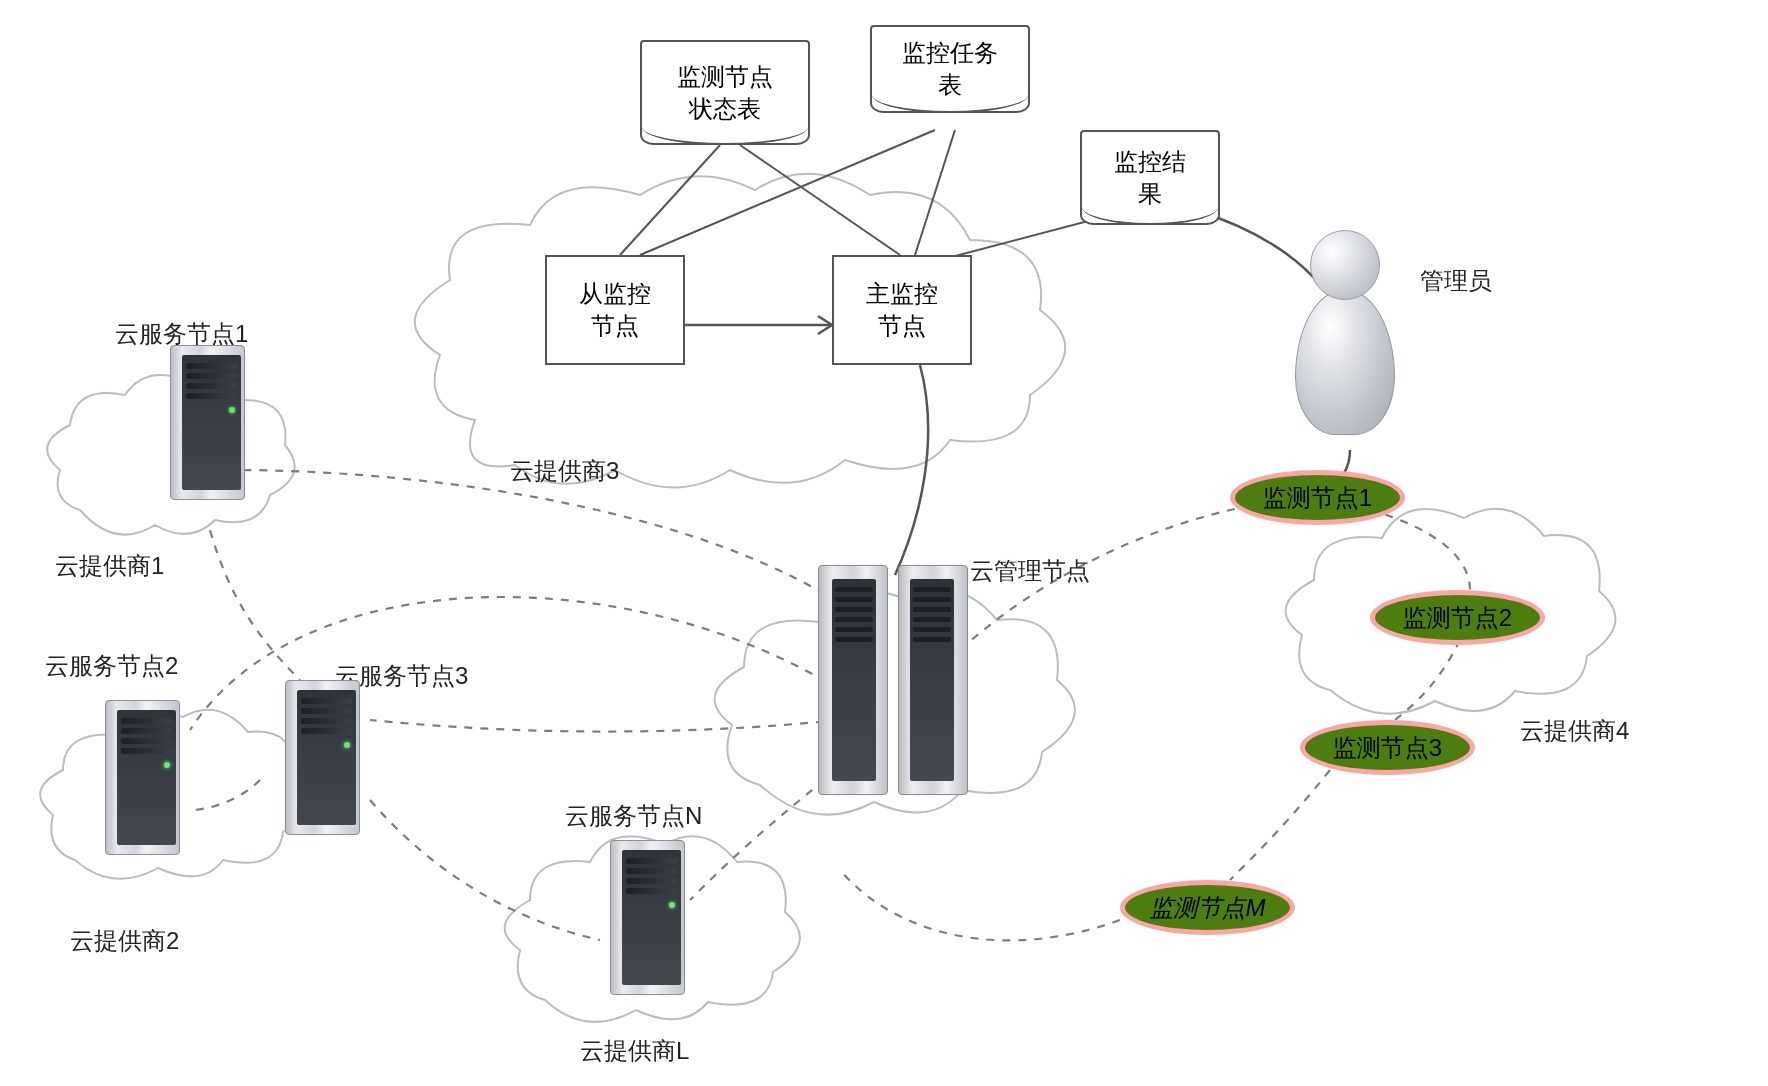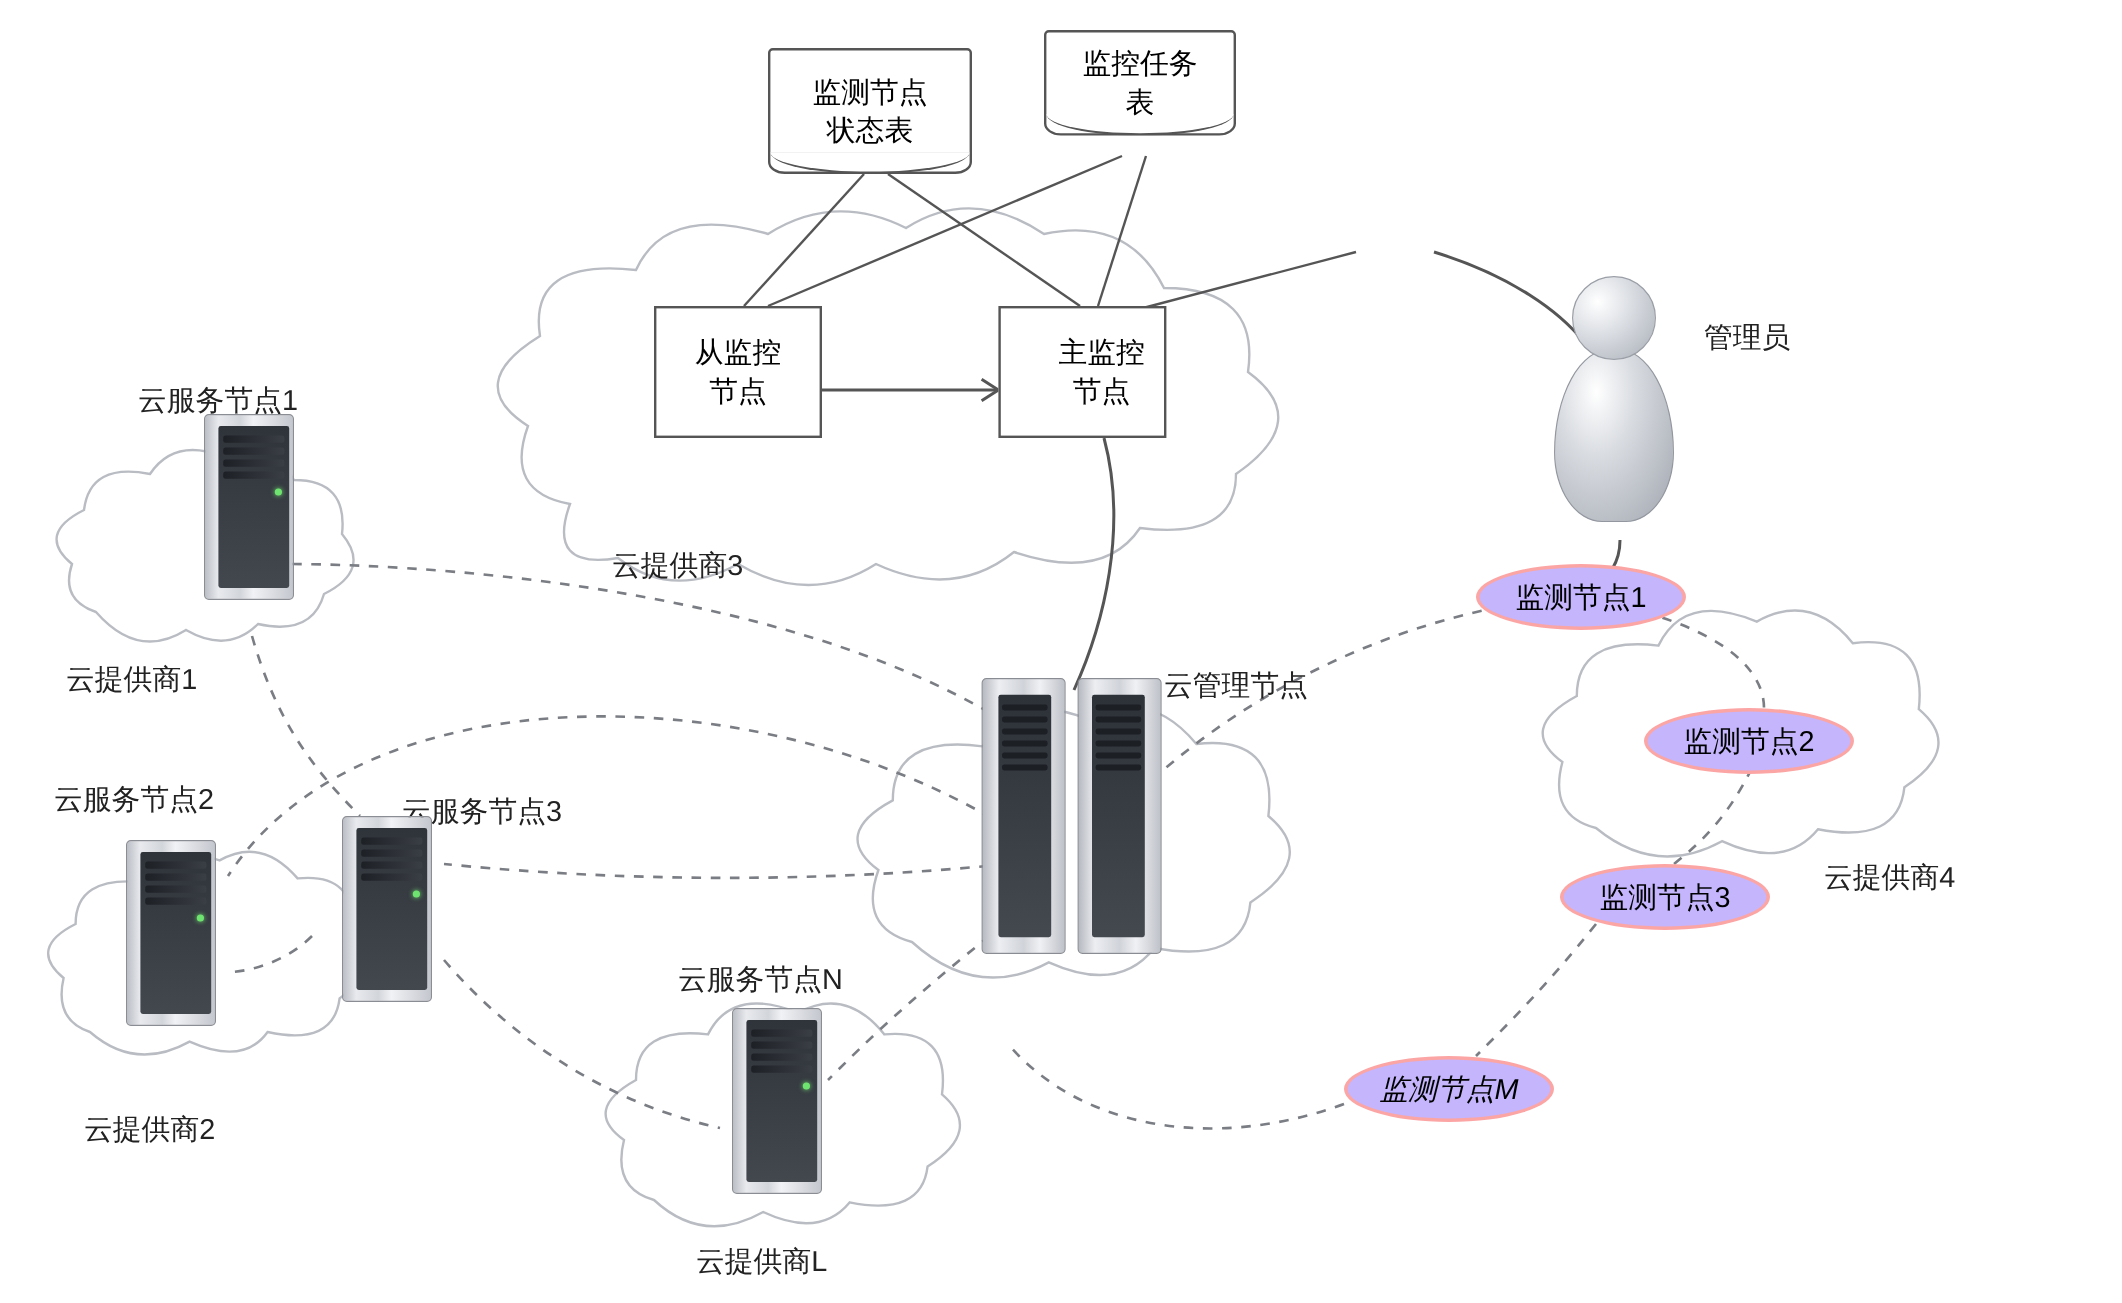--- a/index.html
+++ b/index.html
@@ -18,21 +18,21 @@
     font-size: 24px; padding: 10px 18px;
   }
   .doc::before {
     content: ""; position: absolute; left: 0; right: 0; bottom: -2px; height: 16px;
     border-bottom: 2px solid #555;
     border-radius: 0 0 50% 50% / 0 0 100% 100%;
     background: #fff;
   }
   .doc span { position: relative; z-index: 1; }
   .ellipse {
-    position: absolute; border: 3px solid #fca5a5; background: #c4b5fd;
+    position: absolute; border: 5px solid #fca5a5; background: #4d7c0f;
     border-radius: 50%; display: flex; align-items: center; justify-content: center;
     font-size: 24px; padding: 0;
   }
   svg { position: absolute; inset: 0; width: 1768px; height: 1086px; }
 
   
   .server { position: absolute; width: 95px; height: 155px; }
   .server .chassis {
     position: absolute; left: 10px; right: 10px; top: 0; bottom: 0;
     background: linear-gradient(90deg,#bcbfc6 0%,#e8eaee 15%,#d2d5da 40%,#f1f2f5 55%,#c4c7ce 100%);
@@ -147,25 +147,28 @@
       <polyline points="818,316 832,325 818,334"></polyline>
     </g>
   </svg>
 
   <div class="doc" style="left:640px; top:40px; width:170px; height:105px;">
     <span>监测节点<br>状态表</span>
   </div>
   <div class="doc" style="left:870px; top:25px; width:160px; height:88px;">
     <span>监控任务<br>表</span>
   </div>
+  <div class="doc" style="left:1080px; top:130px; width:140px; height:95px;">
+    <span>监控结<br>果</span>
+  </div>
 
   <div class="box" style="left:545px; top:255px; width:140px; height:110px;">
     <span>从监控<br>节点</span>
   </div>
-  <div class="box" style="left:832px; top:255px; width:140px; height:110px;justify-content:flex-end;">
+  <div class="box" style="left:832px; top:255px; width:140px; height:110px;">
     <span>主监控<br>节点</span>
   </div>
 
   <div class="admin" style="left:1290px; top:230px;">
     <div class="body"></div>
     <div class="head"></div>
   </div>
   <div class="label" style="left:1420px; top:265px;">管理员</div>
 
   <div class="ellipse" style="left:1230px; top:470px; width:175px; height:55px;">

